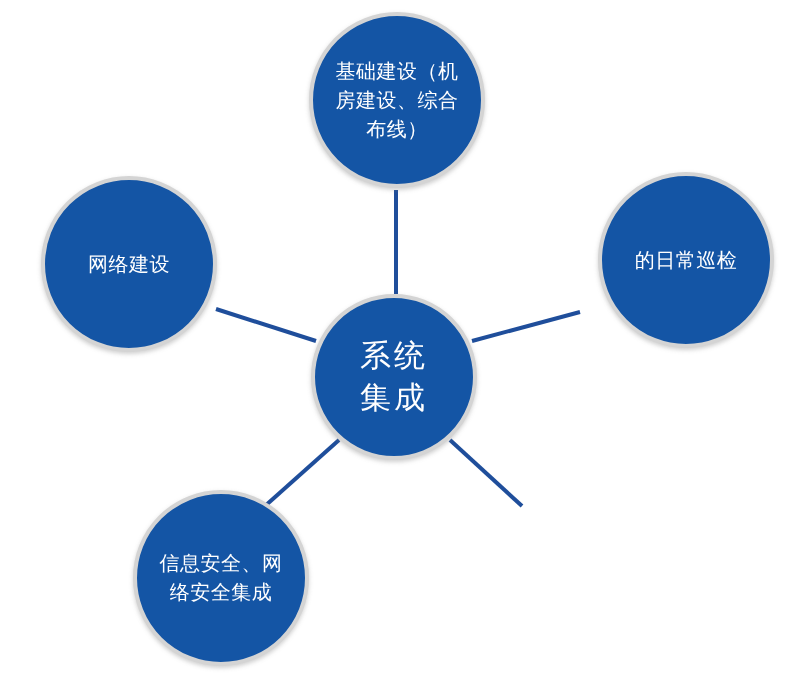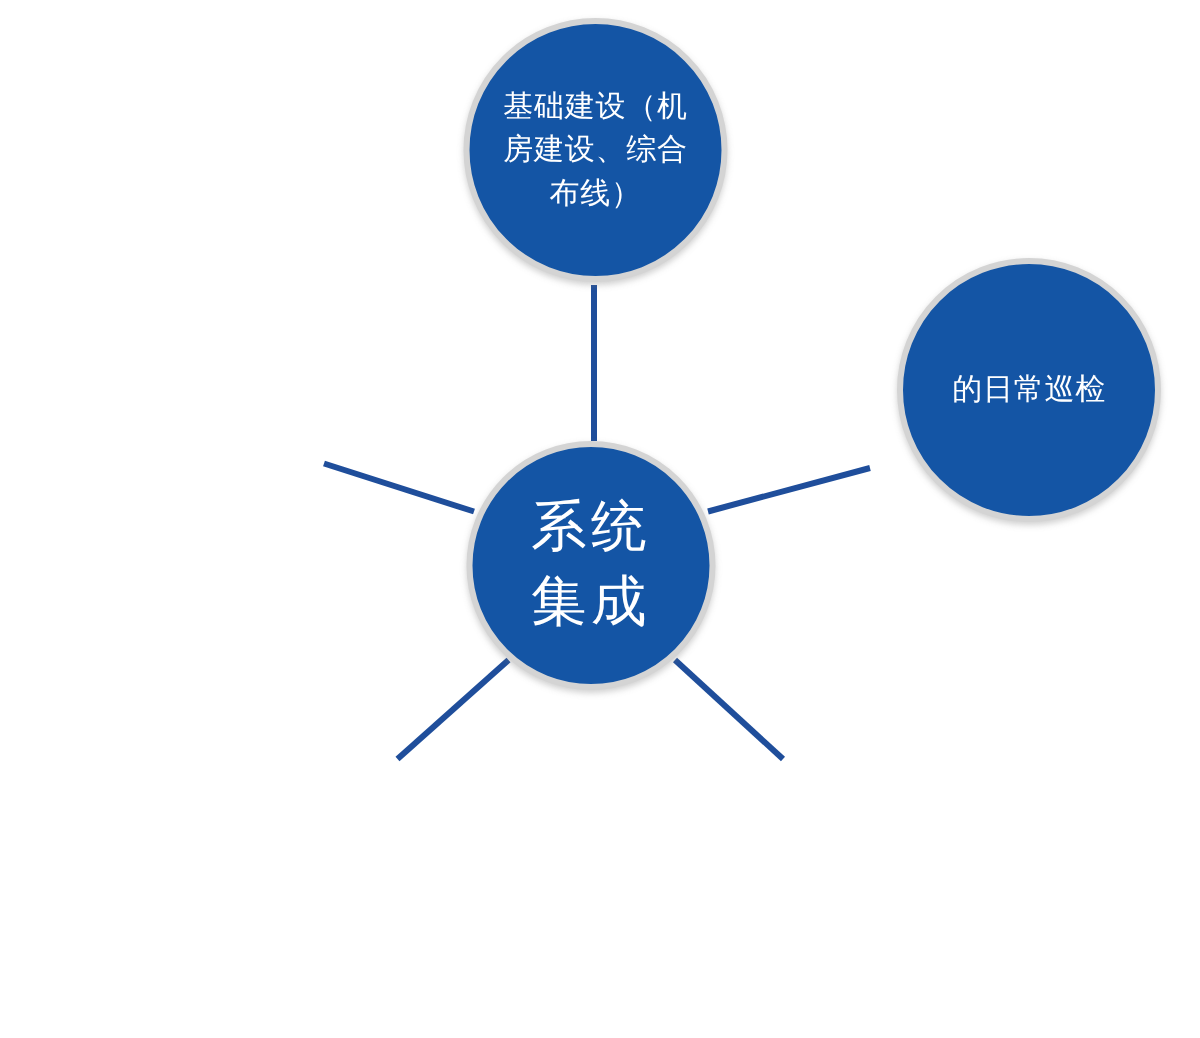--- a/index.html
+++ b/index.html
@@ -40,32 +40,31 @@
     background: #1455a5;
     border: 4px solid #d4d4d4;
     box-shadow: 0 2px 4px rgba(120,120,120,0.35);
   }
   .node-label {
     display: block;
     white-space: pre-line;
     line-height: 1.45;
     letter-spacing: 0.5px;
     padding: 0 6px;
-    font-family: Liberation Serif, serif;
   }
   
   #node-center {
     left: 311px;
     top: 294px;
     width: 166px;
     height: 166px;
     z-index: 5;
   }
   #node-center .node-label {
-    font-size: 37px;
+    font-size: 31px;
     line-height: 1.35;
     letter-spacing: 3px;
   }
   
   #node-top {
     left: 309px;
     top: 12px;
     width: 176px;
     height: 176px;
   }
@@ -115,25 +114,32 @@
     <line x1="339" y1="440" x2="265" y2="506" stroke="#1f4e9b" stroke-width="4" stroke-linecap="butt"></line>
     <line x1="450" y1="440" x2="522" y2="506" stroke="#1f4e9b" stroke-width="4" stroke-linecap="butt"></line>
   </svg>
 
   <div class="node" id="node-top">
     <span class="node-label">基础建设（机
 房建设、综合
 布线）</span>
   </div>
 
+  <div class="node" id="node-left">
+    <span class="node-label">网络建设</span>
+  </div>
 
   <div class="node" id="node-right">
     <span class="node-label">的日常巡检</span>
   </div>
 
+  <div class="node" id="node-bottom-left">
+    <span class="node-label">信息安全、网
+络安全集成</span>
+  </div>
 
 
   <div class="node" id="node-center">
     <span class="node-label">系统
 集成</span>
   </div>
 
 </div>
 
 </body></html>

